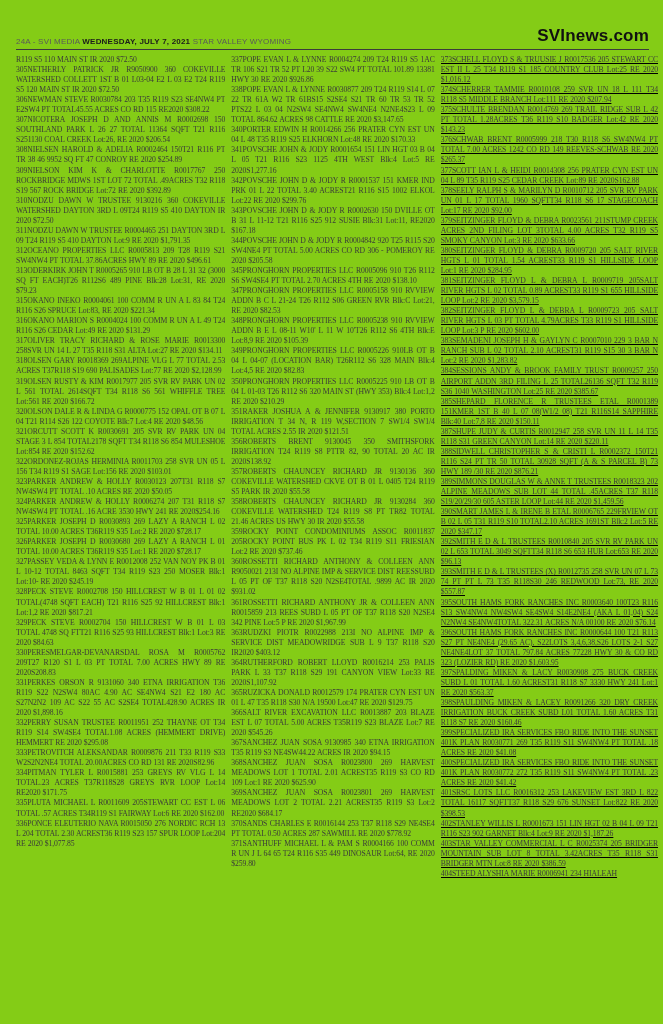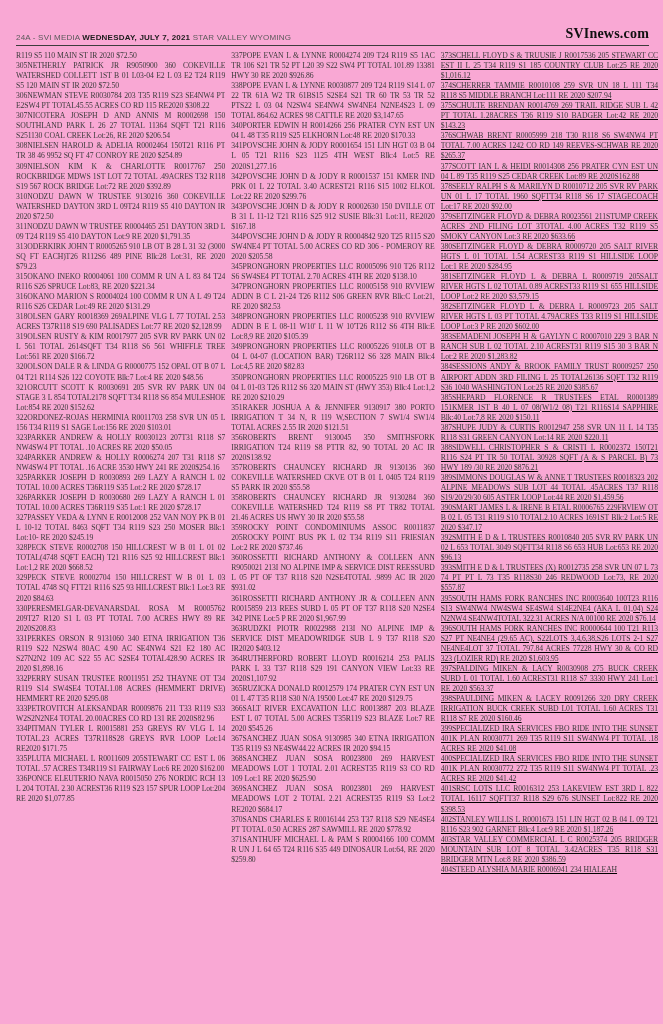--- a/index.html
+++ b/index.html
@@ -6,44 +6,44 @@
   body {
     width: 663px; height: 1024px;
     background: #ffffff;
     overflow: hidden;
     font-family: "Liberation Serif", "DejaVu Serif", serif;
   }
   .page {
     width: 663px; height: 1024px;
     box-sizing: border-box;
     padding: 26px 5px 0 16px;
-    background: #f9a8d4;
+    background: #84cc16;
   }
   .masthead {
     display: flex;
     justify-content: space-between;
     align-items: flex-end;
     padding-right: 9px;
     margin-bottom: 3px;
   }
   .mast-left {
     font-family: "Liberation Sans", "DejaVu Sans", sans-serif;
     font-size: 8px;
     letter-spacing: 0.2px;
     color: #5a5a5a;
     white-space: nowrap;
   }
   .mast-left .bold-date {
     font-weight: bold;
     color: #1c1c1c;
   }
   .mast-site {
-    font-family: Liberation Serif, serif;
+    font-family: Liberation Sans, sans-serif;
     font-weight: bold;
-    font-size: 14px;
+    font-size: 17px;
     color: #111;
     letter-spacing: 0.2px;
   }
   .rule {
     height: 1px;
     background: #3c3c3c;
     margin-right: 9px;
     margin-bottom: 5px;
   }
   .columns {
@@ -83,34 +83,36 @@
   <div class="columns">
     <div class="col col-1">
         <p class="entry">R119 S5 110 MAIN ST IR 2020 $72.50</p>
         <p class="entry">305NETHERLY PATRICK JR R9050900 360 COKEVILLE WATERSHED COLLETT 1ST B 01 L03-04 E2 L 03 E2 T24 R119 S5 120 MAIN ST IR 2020 $72.50</p>
         <p class="entry">306NEWMAN STEVE R0030784 203 T35 R119 S23 SE4NW4 PT E2SW4 PT TOTAL45.55 ACRES CO RD 115 RE2020 $308.22</p>
         <p class="entry">307NICOTERA JOSEPH D AND ANNIS M R0002698 150 SOUTHLAND PARK L 26 27 TOTAL 11364 SQFT T21 R116 S251130 COAL CREEK Lot:26, RE 2020 $206.54</p>
         <p class="entry">308NIELSEN HAROLD &amp; ADELIA R0002464 150T21 R116 PT TR 38 46 9952 SQ FT 47 CONROY RE 2020 $254.89</p>
         <p class="entry">309NIELSON KIM K &amp; CHARLOTTE R0017767 250 ROCKBRIDGE MDWS 1ST LOT 72 TOTAL .49ACRES T32 R118 S19 567 ROCK BRIDGE Lot:72 RE 2020 $392.89</p>
         <p class="entry">310NODZU DAWN W TRUSTEE 9130216 360 COKEVILLE WATERSHED DAYTON 3RD L 09T24 R119 S5 410 DAYTON IR 2020 $72.50</p>
         <p class="entry">311NODZU DAWN W TRUSTEE R0004465 251 DAYTON 3RD L 09 T24 R119 S5 410 DAYTON Lot:9 RE 2020 $1,791.35</p>
+        <p class="entry">312OCEANO PROPERTIES LLC R0005813 209 T28 R119 S21 SW4NW4 PT TOTAL 37.86ACRES HWY 89 RE 2020 $496.61</p>
         <p class="entry">313ODERKIRK JOHN T R0005265 910 LB OT B 28 L 31 32 (3000 SQ FT EACH)T26 R112S6 489 PINE Blk:28 Lot:31, RE 2020 $79.23</p>
         <p class="entry">315OKANO INEKO R0004061 100 COMM R UN A L 83 84 T24 R116 S26 SPRUCE Lot:83, RE 2020 $221.34</p>
         <p class="entry">316OKANO MARION S R0004024 100 COMM R UN A L 49 T24 R116 S26 CEDAR Lot:49 RE 2020 $131.29</p>
+        <p class="entry">317OLIVER TRACY RICHARD &amp; ROSE MARIE R0013300 258SVR UN 14 L 27 T35 R118 S31 ALTA Lot:27 RE 2020 $134.11</p>
         <p class="entry">318OLSEN GARY R0018369 269ALPINE VLG L 77 TOTAL 2.53 ACRES T37R118 S19 690 PALISADES Lot:77 RE 2020 $2,128.99</p>
         <p class="entry">319OLSEN RUSTY &amp; KIM R0017977 205 SVR RV PARK UN 02 L 561 TOTAL 2614SQFT T34 R118 S6 561 WHIFFLE TREE Lot:561 RE 2020 $166.72</p>
         <p class="entry">320OLSON DALE R &amp; LINDA G R0000775 152 OPAL OT B 07 L 04 T21 R114 S26 122 COYOTE Blk:7 Lot:4 RE 2020 $48.56</p>
         <p class="entry">321ORCUTT SCOTT K R0030691 205 SVR RV PARK UN 04 STAGE 3 L 854 TOTAL2178 SQFT T34 R118 S6 854 MULESHOE Lot:854 RE 2020 $152.62</p>
         <p class="entry">322ORDONEZ-ROJAS HERMINIA R0011703 258 SVR UN 05 L 156 T34 R119 S1 SAGE Lot:156 RE 2020 $103.01</p>
         <p class="entry">323PARKER ANDREW &amp; HOLLY R0030123 207T31 R118 S7 NW4SW4 PT TOTAL .10 ACRES RE 2020 $50.05</p>
         <p class="entry">324PARKER ANDREW &amp; HOLLY R0006274 207 T31 R118 S7 NW4SW4 PT TOTAL .16 ACRE 3530 HWY 241 RE 2020$254.16</p>
         <p class="entry">325PARKER JOSEPH D R0030893 269 LAZY A RANCH L 02 TOTAL 10.00 ACRES T36R119 S35 Lot:2 RE 2020 $728.17</p>
         <p class="entry">326PARKER JOSEPH D R0030680 269 LAZY A RANCH L 01 TOTAL 10.00 ACRES T36R119 S35 Lot:1 RE 2020 $728.17</p>
         <p class="entry">327PASSEY VEDA &amp; LYNN E R0012008 252 VAN NOY PK B 01 L 10-12 TOTAL 8463 SQFT T34 R119 S23 250 MOSER Blk:1 Lot:10- RE 2020 $245.19</p>
-        <p class="entry">328PECK STEVE R0002708 150 HILLCREST W B 01 L 01 02 TOTAL(4748 SQFT EACH) T21 R116 S25 92 HILLCREST Blk:1 Lot:1,2 RE 2020 $668.52</p>
+        <p class="entry">328PECK STEVE R0002708 150 HILLCREST W B 01 L 01 02 TOTAL(4748 SQFT EACH) T21 R116 S25 92 HILLCREST Blk:1 Lot:1,2 RE 2020 $817.21</p>
         <p class="entry">329PECK STEVE R0002704 150 HILLCREST W B 01 L 03 TOTAL 4748 SQ FTT21 R116 S25 93 HILLCREST Blk:1 Lot:3 RE 2020 $84.63</p>
         <p class="entry">330PERESMELGAR-DEVANARSDAL ROSA M R0005762 209T27 R120 S1 L 03 PT TOTAL 7.00 ACRES HWY 89 RE 2020S208.83</p>
         <p class="entry">331PERKES ORSON R 9131060 340 ETNA IRRIGATION T36 R119 S22 N2SW4 80AC 4.90 AC SE4NW4 S21 E2 180 AC S27N2N2 109 AC S22 55 AC S2SE4 TOTAL428.90 ACRES IR 2020 $1,898.16</p>
         <p class="entry">332PERRY SUSAN TRUSTEE R0011951 252 THAYNE OT T34 R119 S14 SW4SE4 TOTAL1.08 ACRES (HEMMERT DRIVE) HEMMERT RE 2020 $295.08</p>
         <p class="entry">333PETROVITCH ALEKSANDAR R0009876 211 T33 R119 S33 W2S2N2NE4 TOTAL 20.00ACRES CO RD 131 RE 2020S82.96</p>
         <p class="entry">334PITMAN TYLER L R0015881 253 GREYS RV VLG L 14 TOTAL.23 ACRES T37R118S28 GREYS RVR LOOP Lot:14 RE2020 $171.75</p>
         <p class="entry">335PLUTA MICHAEL L R0011609 205STEWART CC EST L 06 TOTAL .57 ACRES T34R119 S1 FAIRWAY Lot:6 RE 2020 $162.00</p>
         <p class="entry">336PONCE ELEUTERIO NAVA R0015050 276 NORDIC RCH 13 L 204 TOTAL 2.30 ACREST36 R119 S23 157 SPUR LOOP Lot:204 RE 2020 $1,077.85</p>
       </div>
     <div class="col col-2">

